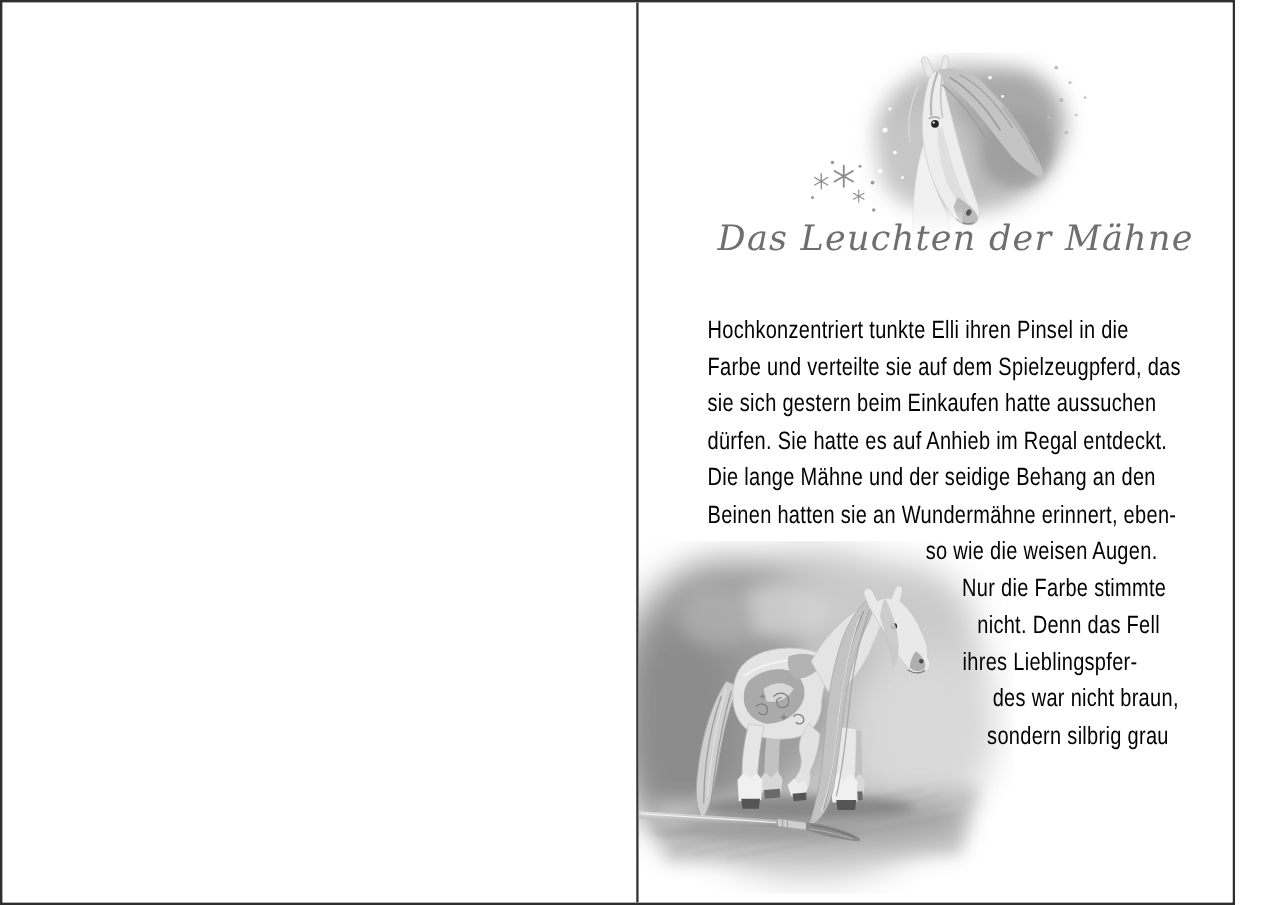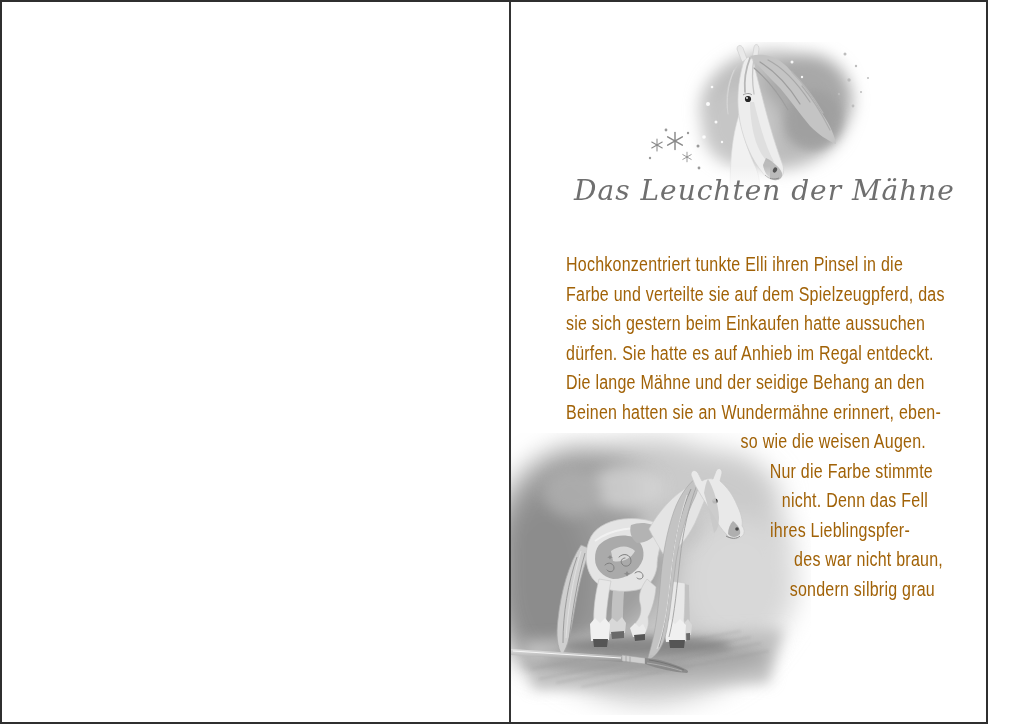--- a/index.html
+++ b/index.html
@@ -15,21 +15,21 @@
 
   .chapter-illustration{position:absolute;left:131px;top:40px;width:237px;height:150px;z-index:1;}
   .chapter-illustration svg{display:block;width:100%;height:100%;}
 
   .chapter-title{
     position:absolute;left:0;right:0;top:172px;margin:0;text-align:center;
     font-family:"DejaVu Serif",serif;font-style:italic;font-weight:400;
     font-size:28px;letter-spacing:1px;color:#6f6f6f;z-index:2;
   }
 
-  .body-text{position:absolute;left:55px;right:75px;top:248px;z-index:3;color:#a16207;}
+  .body-text{position:absolute;left:55px;right:75px;top:248px;z-index:3;color:#000000;}
   .line{
     height:29.5px;line-height:29.5px;font-size:20px;letter-spacing:0.3px;
     white-space:nowrap;transform:scaleX(0.8);transform-origin:left center;
   }
   .wl{text-align:right;transform-origin:right center;}
   .w7{margin-right:17px;}
   .w8{margin-right:10px;}
   .w9{margin-right:15px;}
   .w10{margin-right:33px;}
   .w11{margin-right:0px;}

